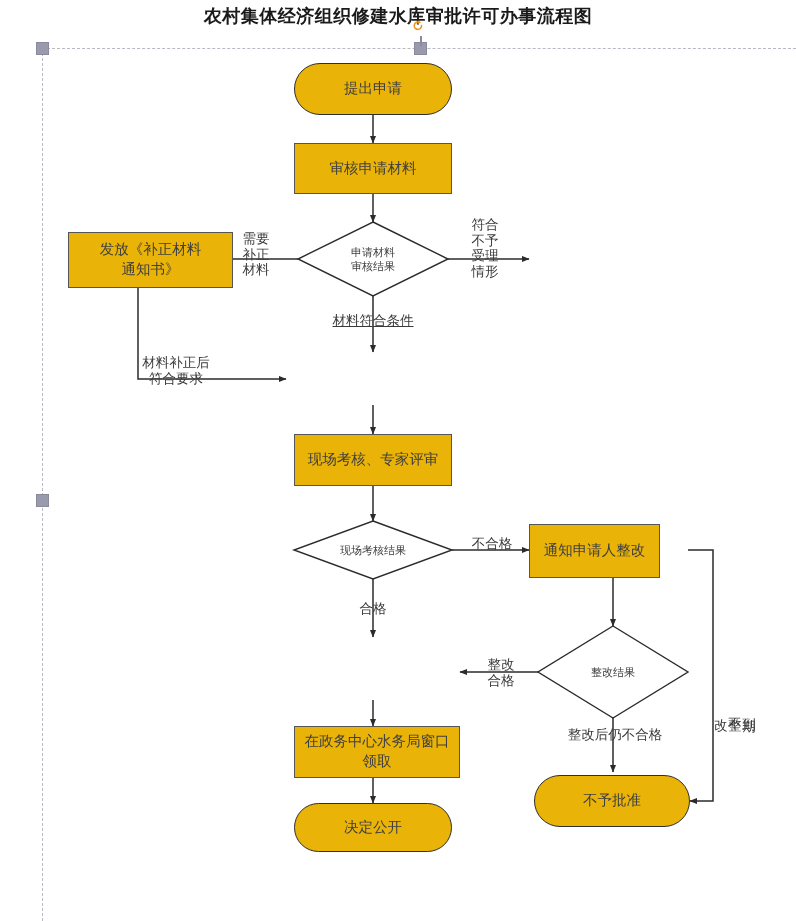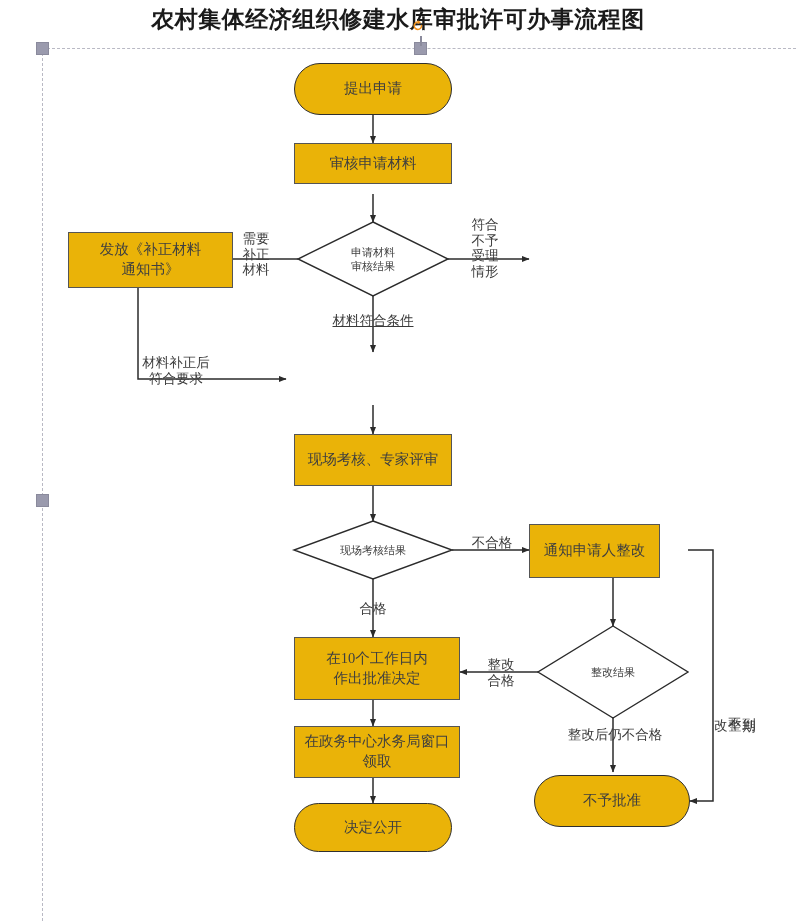--- a/index.html
+++ b/index.html
@@ -25,21 +25,21 @@
     left: 0; top: 0;
     width: 796px;
     height: 921px;
   }
   .title {
     position: absolute;
     left: 0;
     top: 4px;
     width: 796px;
     text-align: center;
-    font-size: 23px;
+    font-size: 18px;
     font-weight: bold;
     color: #1a1a1a;
     font-family: "Liberation Sans", "DejaVu Sans", sans-serif;
     letter-spacing: 0.5px;
     white-space: nowrap;
   }
   
   .sel-frame {
     position: absolute;
     left: 42px;
@@ -186,21 +186,21 @@
 
     <g stroke="#2b2b2b" stroke-width="1.4" fill="#ffffff">
       <polygon points="373,222 448,259 373,296 298,259"></polygon>
       <polygon points="373,521 452,550 373,579 294,550"></polygon>
       <polygon points="613,626 688,672 613,718 538,672"></polygon>
     </g>
   </svg>
 
   <div class="node term" style="left:294px; top:63px; width:158px; height:52px;">提出申请</div>
 
-  <div class="node rect" style="left:294px; top:143px; width:158px; height:41px;">审核申请材料</div>
+  <div class="node rect" style="left:294px; top:143px; width:158px; height:51px;">审核申请材料</div>
 
   <div class="diamond-wrap" style="left:298px; top:222px; width:150px; height:74px;">
     <div class="diamond-label">申请材料
 审核结果</div>
   </div>
 
   <div class="node rect" style="left:68px; top:232px; width:165px; height:56px;">发放《补正材料
 通知书》</div>
 
 
@@ -210,22 +210,20 @@
   <div class="diamond-wrap" style="left:294px; top:521px; width:158px; height:58px;">
     <div class="diamond-label">现场考核结果</div>
   </div>
 
   <div class="node rect" style="left:529px; top:524px; width:131px; height:54px;">通知申请人整改</div>
 
   <div class="diamond-wrap" style="left:538px; top:626px; width:150px; height:92px;">
     <div class="diamond-label">整改结果</div>
   </div>
 
-  <div class="node rect" style="left:294px; top:637px; width:166px; height:63px;">在10个工作日内
-作出批准决定</div>
 
   <div class="node rect" style="left:294px; top:726px; width:166px; height:52px;">在政务中心水务局窗口
 领取</div>
 
   <div class="node term" style="left:294px; top:803px; width:158px; height:49px;">决定公开</div>
 
   <div class="node term" style="left:534px; top:775px; width:156px; height:52px;">不予批准</div>
 
   <div class="elabel" style="left:236px; top:231px; width:40px;">需要
 补正
@@ -234,21 +232,21 @@
   <div class="elabel" style="left:468px; top:217px; width:34px;">符合
 不予
 受理
 情形</div>
 
   <div class="elabel" style="left:313px; top:313px; width:120px;text-decoration:underline;">材料符合条件</div>
 
   <div class="elabel" style="left:130px; top:355px; width:92px;">材料补正后
 符合要求</div>
 
-  <div class="elabel" style="left:463px; top:536px; width:58px;font-family:Liberation Mono, monospace;">不合格</div>
+  <div class="elabel" style="left:463px; top:536px; width:58px;">不合格</div>
 
   <div class="elabel" style="left:345px; top:601px; width:56px;">合格</div>
 
   <div class="elabel vert" style="left:713px; top:663px; height:90px;">到期
 不整
 改</div>
 
   <div class="elabel" style="left:478px; top:657px; width:46px;">整改
 合格</div>
 

